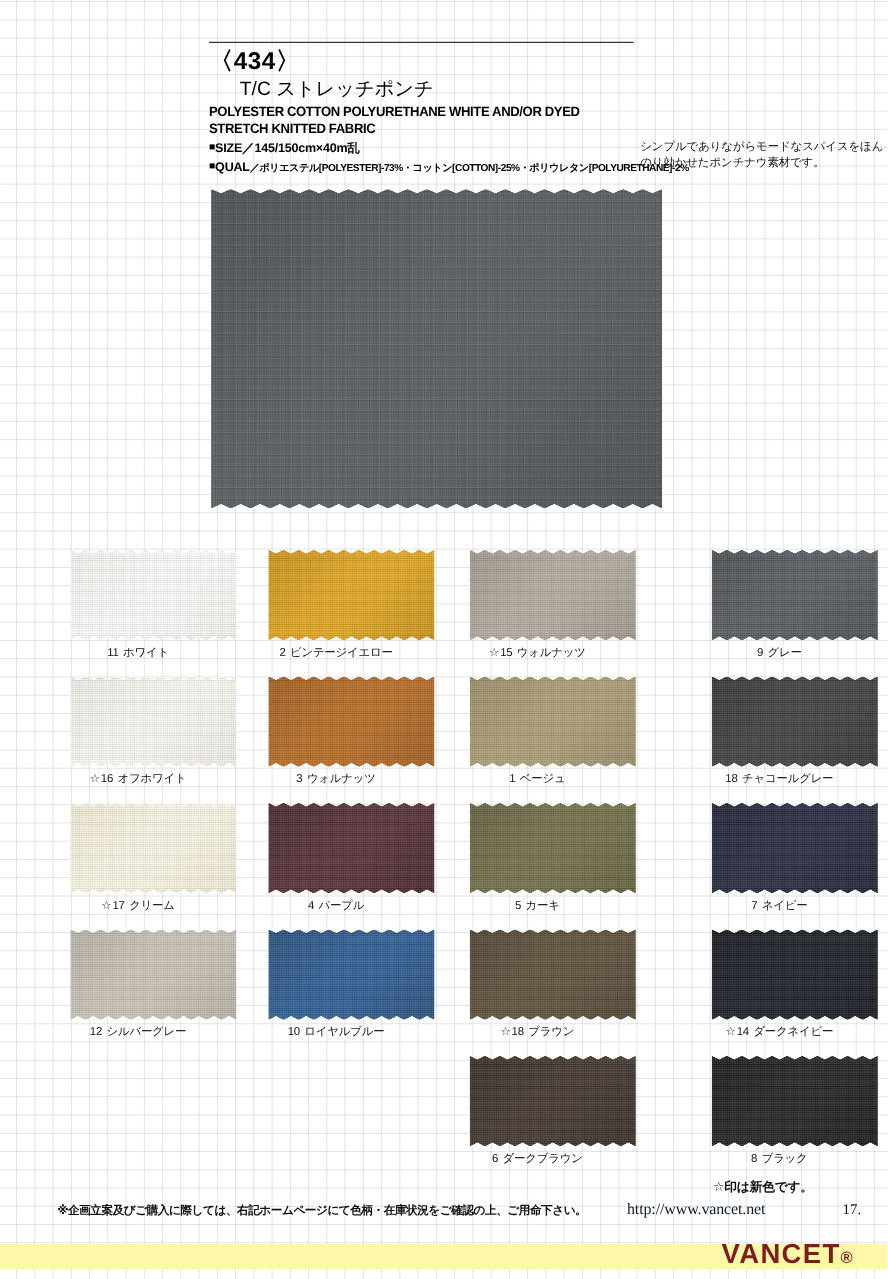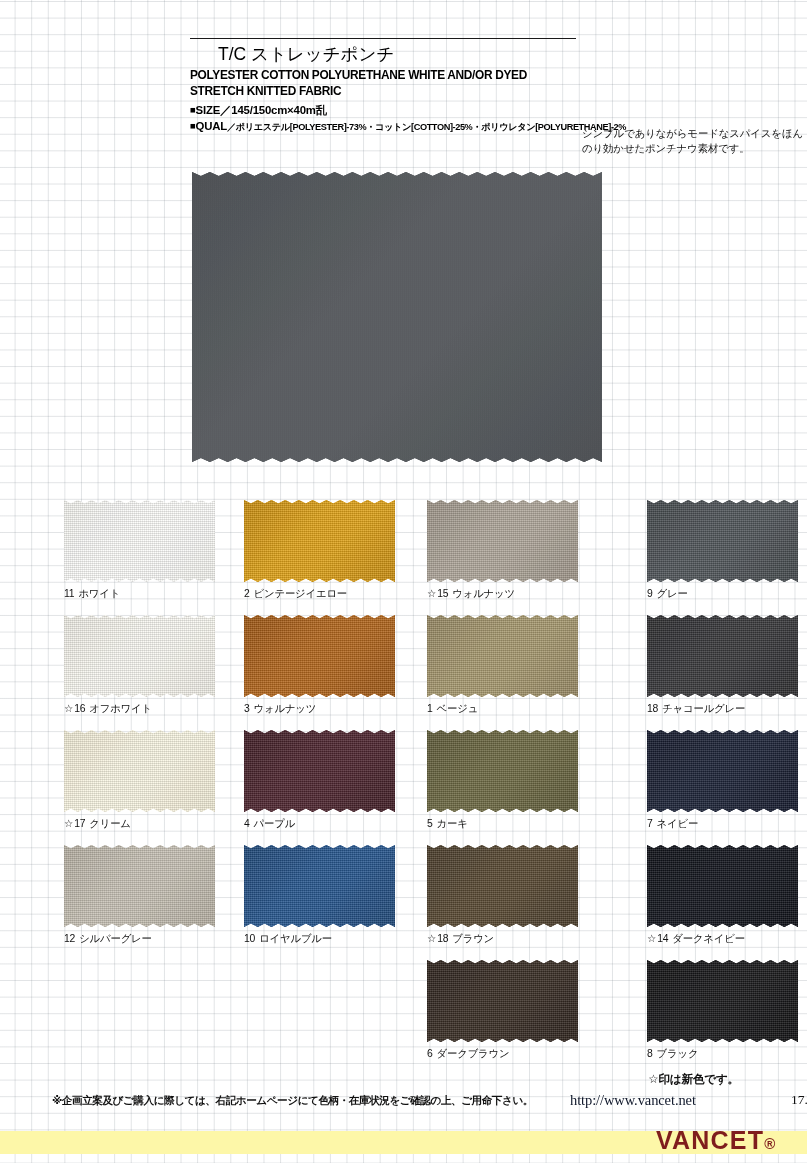--- a/index.html
+++ b/index.html
@@ -123,20 +123,21 @@
     top: 500px;
     width: 700px;
   }
   .swatch-row {
     position: relative;
     height: 115px;
   }
   .swatch-cell {
     position: absolute;
     width: 123px;
+    text-align: center;
   }
   .swatch-cell.col0 { left: 0px; }
   .swatch-cell.col1 { left: 180px; }
   .swatch-cell.col2 { left: 363px; }
   .swatch-cell.col3 { left: 543px; padding-left: 40px; }
   .swatch-chip {
     width: 151px;
     height: 82px;
     position: relative;
   }
@@ -180,21 +181,20 @@
     letter-spacing: -0.1px;
     color: #0f172a;
   }
   #page-number {
     position: absolute;
     left: 766px;
     top: 1092px;
     font-family: "Liberation Serif", "DejaVu Serif", serif;
     font-size: 13.5px;
     color: #111;
-    margin-left: 25px;
   }
   #yellow-band {
     position: absolute;
     left: 0;
     top: 1131px;
     width: 807px;
     height: 23px;
     background: #fdf7a8;
   }
   #brand-logo {
@@ -207,20 +207,21 @@
     color: #7f1d1d;
     z-index: 3;
   }
   #brand-logo .dot { font-size: 15px; }
 </style>
 </head>
 <body>
 
 <div id="header-block">
   <div id="title-rule"></div>
+  <div id="product-code">〈434〉</div>
   <div id="product-name-ja">T/C ストレッチポンチ</div>
   <div id="product-name-en">
     <div>POLYESTER COTTON POLYURETHANE WHITE AND/OR DYED</div>
     <div>STRETCH KNITTED FABRIC</div>
   </div>
   <div id="spec-block">
     <div class="spec-line">
       <span class="sq">■</span><span>SIZE</span><span>／145/150cm×40m乱</span>
     </div>
     <div class="spec-line">

